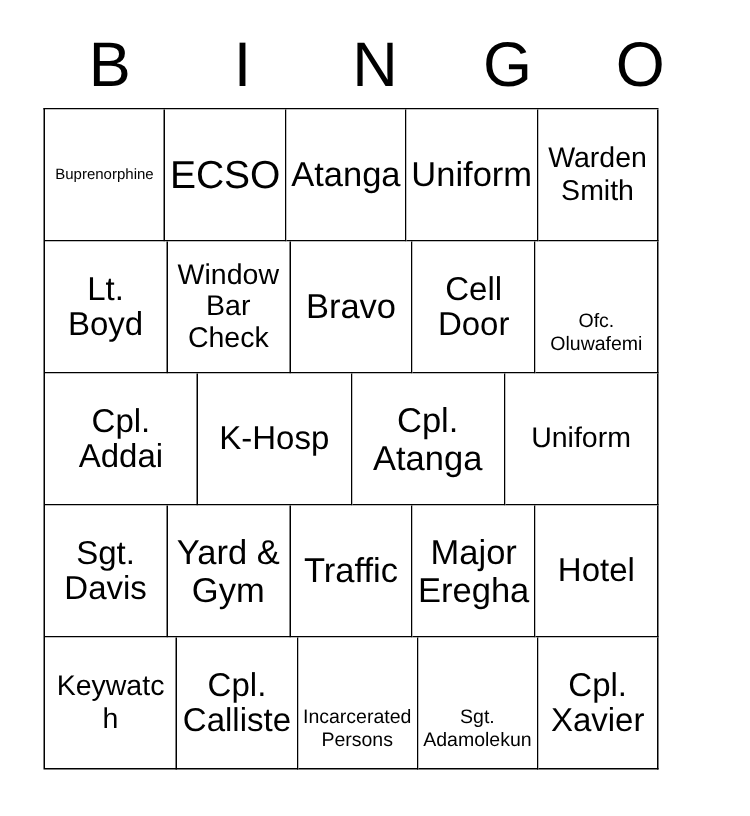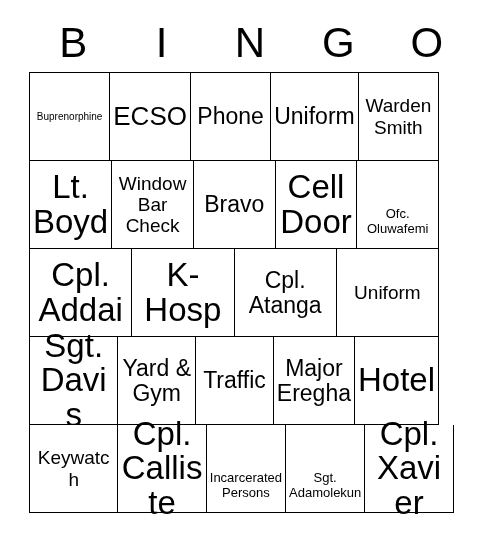--- a/index.html
+++ b/index.html
@@ -70,21 +70,21 @@
     overflow-wrap: break-word;
     hyphens: none;
   }
 
   
   .fs-xs  { font-size: 10px;  line-height: 1.15; }
   .fs-sm  { font-size: 13px;  line-height: 1.15; margin-top: 34px; }
   .fs-md  { font-size: 19px;  line-height: 1.12; }
   .fs-lg  { font-size: 23px;  line-height: 1.08; }
   .fs-xl  { font-size: 26px;  line-height: 1.06; text-align: center; }
-  .fs-xxl { font-size: 33px;  line-height: 1.04; }
+  .fs-xxl { font-size: 22px;  line-height: 1.04; }
 </style>
 </head>
 <body>
 
 <div class="bingo-card">
 
   <div class="header-row">
     <div class="header-letter">B</div>
     <div class="header-letter">I</div>
     <div class="header-letter">N</div>
@@ -95,21 +95,21 @@
   <div class="grid">
 
     <div class="grid-row">
       <div class="cell">
           <span class="cell-text fs-xs">Buprenorphine</span>
         </div>
       <div class="cell">
           <span class="cell-text fs-xl">ECSO</span>
         </div>
       <div class="cell">
-          <span class="cell-text fs-lg">Phone</span>
+          <span class="cell-text fs-lg">Atanga</span>
         </div>
       <div class="cell">
           <span class="cell-text fs-lg">Uniform</span>
         </div>
       <div class="cell">
           <span class="cell-text fs-md">Warden Smith</span>
         </div>
     </div>
 
     <div class="grid-row">

